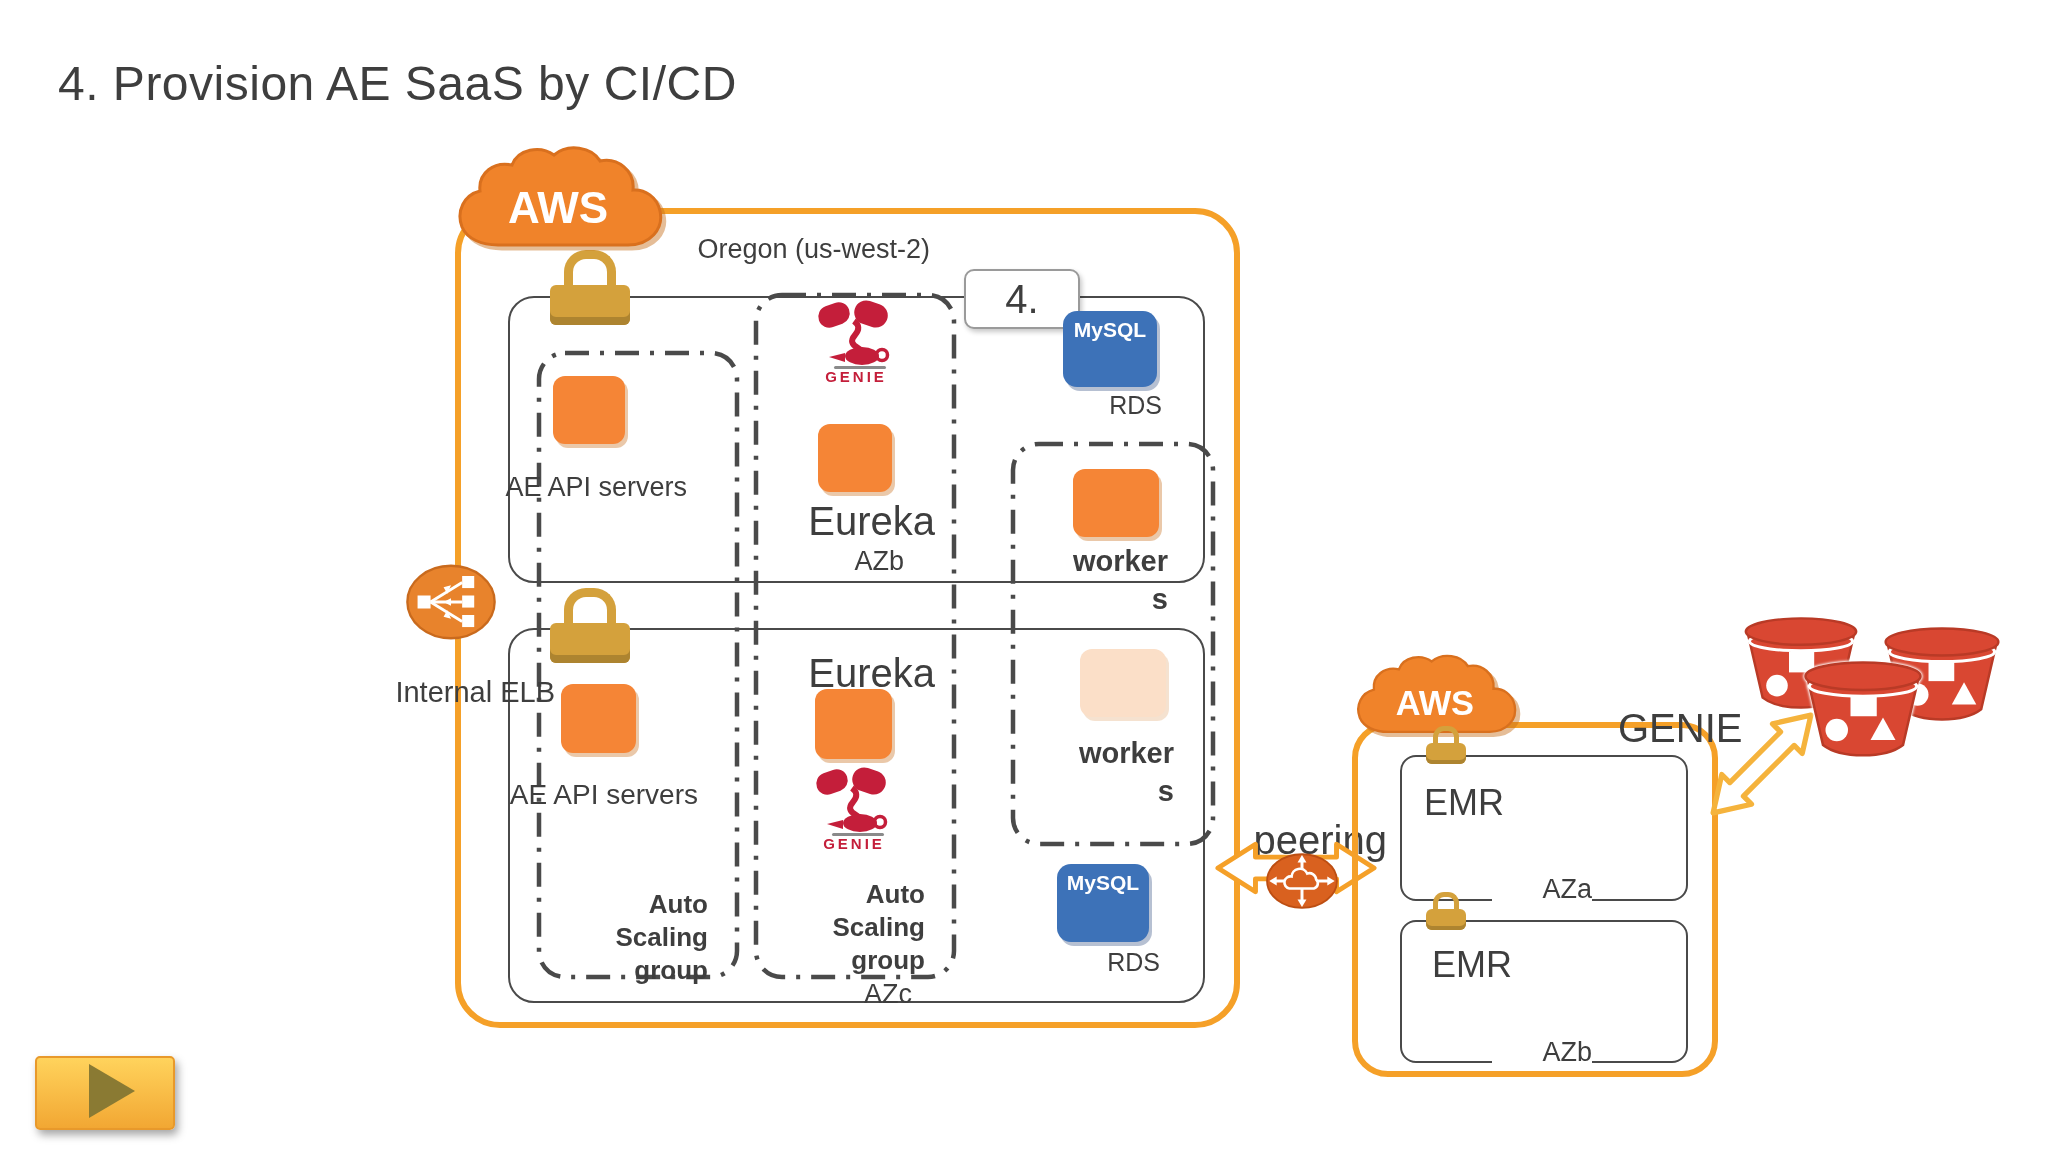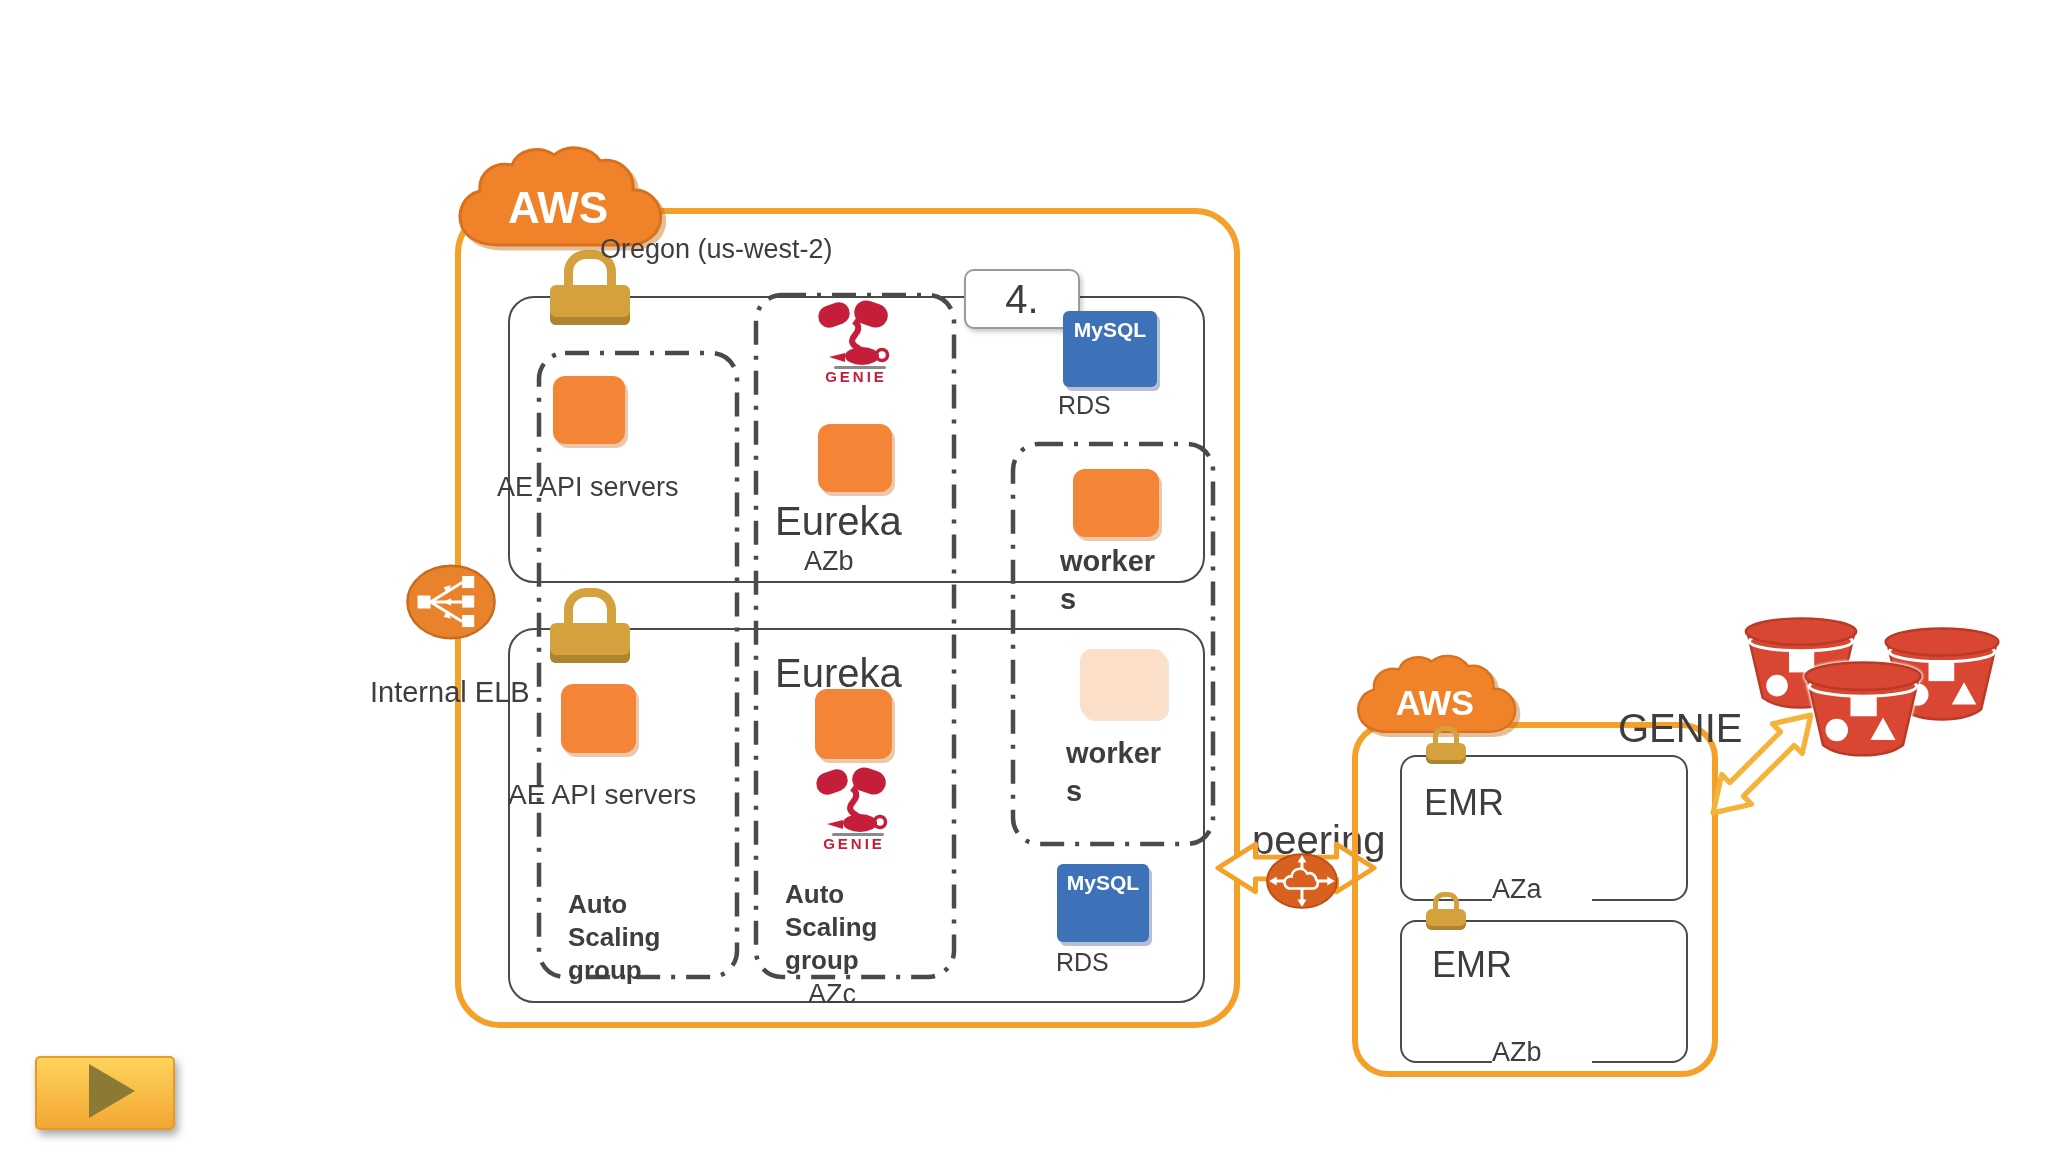--- a/index.html
+++ b/index.html
@@ -1,34 +1,34 @@
 <!DOCTYPE html>
 <html><head>
 <meta charset="utf-8">
 <style>
   html,body{margin:0;padding:0;background:#fff;}
   #canvas{position:relative;width:2048px;height:1152px;background:#ffffff;overflow:hidden;
           font-family:"Liberation Sans",sans-serif;color:#3E3E3E;}
   .abs{position:absolute;}
-  .ctr{text-align:left;}
+  .ctr{text-align:right;}
   .nowrap{white-space:nowrap;}
   .preline{white-space:pre-line;font-weight:bold;}
 
   .title{font-size:48px;color:#3E3E3E;letter-spacing:.5px;}
 
   .region{border:6px solid #F5A028;border-radius:45px;background:transparent;}
   .azbox{border:2px solid #4A4A4A;border-radius:26px;background:transparent;}
   .step-badge{background:#fff;border:2px solid #9a9a9a;border-radius:10px;
               box-shadow:2px 3px 5px rgba(0,0,0,.22);font-size:40px;
               display:flex;align-items:center;justify-content:center;}
 
   .sq{border-radius:12px;}
   .sq.orange{background:#F58536;box-shadow:3px 4px 0 rgba(201,110,28,.38);}
   .sq.pale{background:#FBDFC8;box-shadow:3px 4px 0 rgba(233,190,150,.45);}
-  .sq.blue{background:#3D72B8;border-radius:6px;box-shadow:3px 4px 0 rgba(45,75,125,.35);
+  .sq.blue{background:#3D72B8;border-radius:14px;box-shadow:3px 4px 0 rgba(45,75,125,.35);
            color:#fff;font-weight:bold;font-size:21px;text-align:center;padding-top:7px;
            box-sizing:border-box;}
 
   .lbl{font-size:27px;}
   .lbl30{font-size:40px;}
   .lbl31{font-size:25px;}
   .boldlbl{font-weight:bold;font-size:26px;line-height:33px;}
 
   .padlock .shackle{width:34px;height:30px;border:9px solid #D4A13C;border-bottom:none;
                     border-radius:22px 22px 0 0;margin:0 auto;}
@@ -47,20 +47,21 @@
 
   .https-arrow{transform:rotate(-45deg);}
   .bucket{filter:drop-shadow(0 0 1.5px #fff) drop-shadow(0 0 1px #fff);}
   svg text{font-family:"Liberation Sans",sans-serif;}
 </style>
 </head>
 <body>
 
 <div id="canvas">
 
+  <div class="abs title" style="left:58px;top:56px;">4. Provision AE SaaS by CI/CD</div>
 
   <div class="abs region" style="left:455px;top:208px;width:773px;height:808px;"></div>
 
   <div class="abs azbox" style="left:508px;top:296px;width:693px;height:283px;"></div>
   <div class="abs azbox" style="left:508px;top:628px;width:693px;height:371px;"></div>
 
   <svg class="abs" style="left:536px;top:350px;" width="204" height="630">
     <rect x="3" y="3" width="198" height="624" rx="26" fill="none" stroke="#4A4A4A" stroke-width="4.5" stroke-dasharray="24 11 4 11"></rect>
   </svg>
   <svg class="abs" style="left:753px;top:292px;" width="204" height="688">

